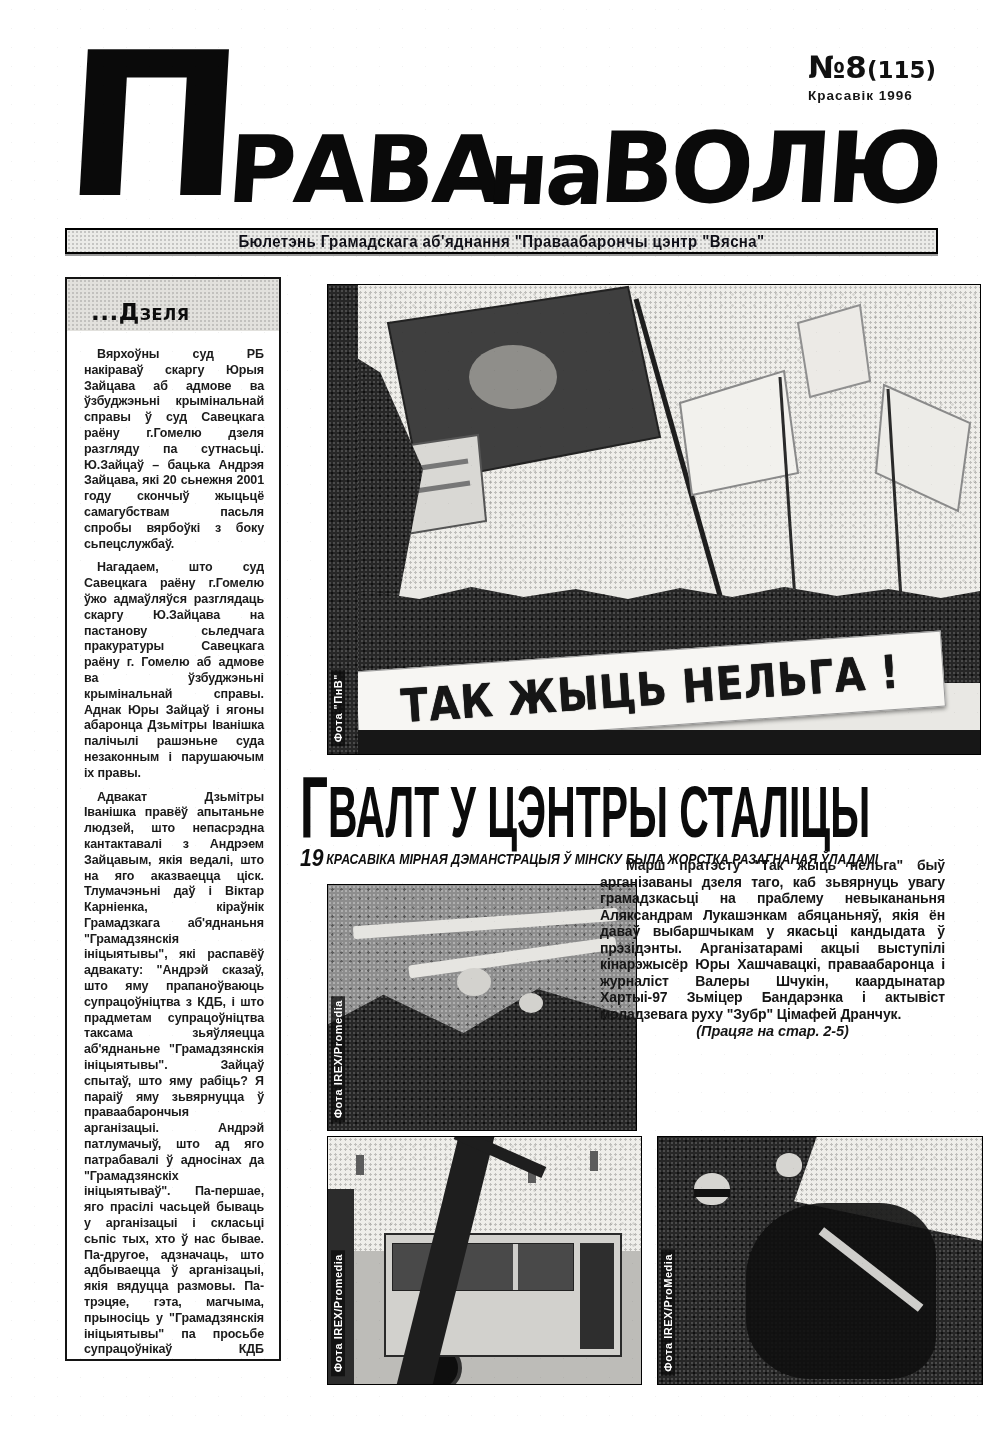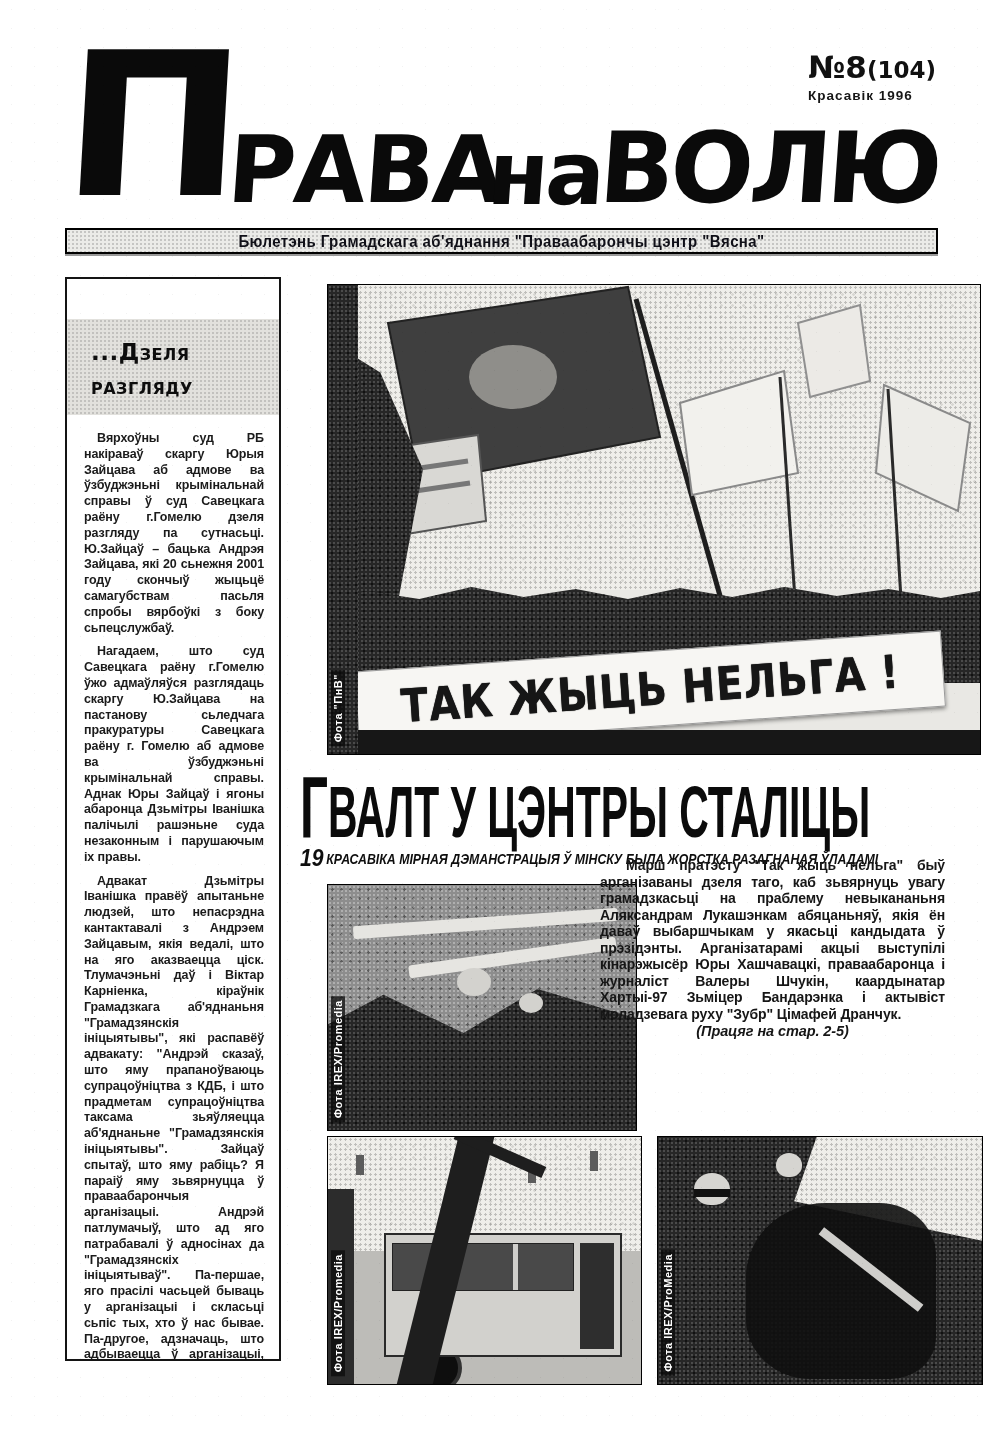--- a/index.html
+++ b/index.html
@@ -62,25 +62,24 @@
     font-weight:bold;font-size:15px;letter-spacing:0.4px;color:#101018;
     transform:scaleY(1.05);white-space:nowrap;
   }
 
   
   .left-article{
     position:absolute;left:65px;top:277px;width:216px;height:1084px;
     border:2px solid #141414;box-sizing:border-box;overflow:hidden;background:#fff;
   }
   .left-title{
-    padding:16px 6px 12px 24px;
+    padding:16px 6px 2px 24px;
     background-color:#e2e1dd;
     background-image:radial-gradient(rgba(0,0,0,0.14) 0.8px, transparent 1.2px);
     background-size:4px 4px;
-    margin-top:40px;
   }
   .left-title .t-line{
     font-family:"DejaVu Sans",sans-serif;font-weight:bold;font-variant:small-caps;
     font-size:23px;line-height:34px;letter-spacing:0.5px;color:#0d0d0d;
   }
   .left-body{padding:8px 7px 6px 9px;font-size:12.5px;line-height:15.8px;
     font-weight:bold;color:#1b1b1b;text-align:justify;letter-spacing:-0.1px;}
   .left-body p{margin:8px;text-indent:13px;}
 
   
@@ -186,33 +185,32 @@
 
   <div>
     <span class="m-part m-initial">П</span>
     <span class="m-part m-word1">РАВА</span>
     <span class="m-part m-word2">на</span>
     <span class="m-part m-word3">ВОЛЮ</span>
   </div>
 
   <div class="issue">
     <div class="issue-number">
-      <span>№8</span><span class="paren">(104)</span>
+      <span>№8</span><span class="paren">(115)</span>
     </div>
     <div class="issue-date">Красавік 1996</div>
   </div>
 
   <div class="banner-strip">
     <span>Бюлетэнь Грамадскага аб'яднання "Праваабарончы цэнтр "Вясна"</span>
   </div>
 
   <aside class="left-article">
     <div class="left-title">
       <div class="t-line">...Дзеля</div>
-      <div class="t-line">разгляду</div>
     </div>
     <div class="left-body">
       <p>Вярхоўны суд РБ накіраваў скаргу Юрыя Зайцава аб адмове ва ўзбуджэньні крымінальнай справы ў суд Савецкага раёну г.Гомелю дзеля разгляду па сутнасьці. Ю.Зайцаў – бацька Андрэя Зайцава, які 20 сьнежня 2001 году скончыў жыцьцё самагубствам пасьля спробы вярбоўкі з боку сьпецслужбаў.</p>
       <p>Нагадаем, што суд Савецкага раёну г.Гомелю ўжо адмаўляўся разглядаць скаргу Ю.Зайцава на пастанову сьледчага пракуратуры Савецкага раёну г. Гомелю аб адмове ва ўзбуджэньні крымінальнай справы. Аднак Юры Зайцаў і ягоны абаронца Дзьмітры Іванішка палічылі рашэньне суда незаконным і парушаючым іх правы.</p>
       <p>Адвакат Дзьмітры Іванішка правёў апытаньне людзей, што непасрэдна кантактавалі з Андрэем Зайцавым, якія ведалі, што на яго аказваецца ціск. Тлумачэньні даў і Віктар Карніенка, кіраўнік Грамадзкага аб'яднаньня "Грамадзянскія ініцыятывы", які распавёў адвакату: "Андрэй сказаў, што яму прапаноўваюць супрацоўніцтва з КДБ, і што прадметам супрацоўніцтва таксама зьяўляецца аб'яднаньне "Грамадзянскія ініцыятывы". Зайцаў спытаў, што яму рабіць? Я параіў яму зьвярнуцца ў праваабарончыя арганізацыі. Андрэй патлумачыў, што ад яго патрабавалі ў адносінах да "Грамадзянскіх ініцыятываў". Па-першае, яго прасілі часьцей бываць у арганізацыі і скласьці сьпіс тых, хто ў нас бывае. Па-другое, адзначаць, што адбываецца ў арганізацыі, якія вядуцца размовы. Па-трэцяе, гэта, магчыма, прыносіць у "Грамадзянскія ініцыятывы" па просьбе супрацоўнікаў КДБ некаторыя матэрыялы, паперы, прадметы. У гэтай жа размове ён мне патлумачыў, як яго выклікалі ў ваенкамат, дзе быў супрацоўнік КДБ, як ён назваўся "Еўсьцігнееў", як яго запалохвалі".</p>
     </div>
   </aside>
 
   <figure class="photo main-photo">
     <div class="mp-sky ht-light"></div>

